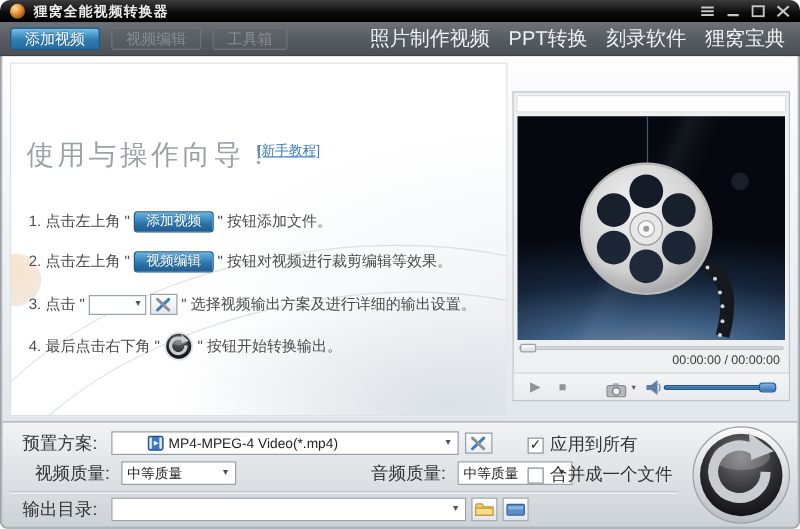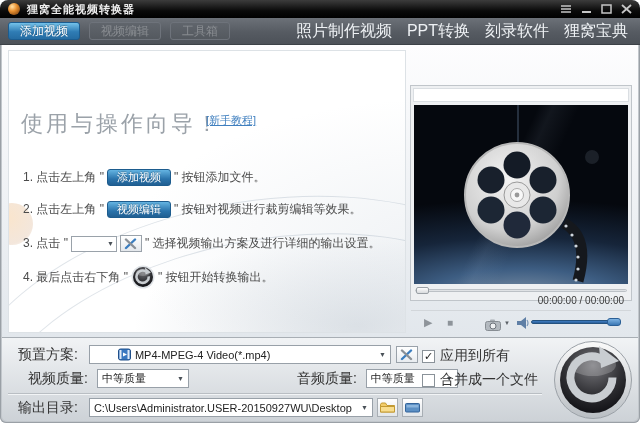--- a/index.html
+++ b/index.html
@@ -36,21 +36,21 @@
   .wizard-head { position:absolute; left:12px; top:58px; font-size:22px; letter-spacing:3px; color:#9ba2a9; }
   .tutorial { position:absolute; left:197px; top:62px; font-size:11px; color:#3f7fbf; text-decoration:underline; cursor:pointer; }
   .step { position:absolute; left:14px; display:flex; align-items:center; font-size:12px; color:#4b4b4b; white-space:nowrap; gap:3px; }
   .s1 { top:118px; } .s2 { top:150px; } .s3 { top:184px; } .s4 { top:214px; }
   .pill { display:inline-block; font-size:11px; color:#fff; background:linear-gradient(#64b4e2,#2a73ab 60%,#215f92); border:1px solid #1d5c8e; border-radius:3px; padding:1px 9px; line-height:13px; text-shadow:0 -1px 1px rgba(0,0,0,.3); cursor:pointer; }
   .mini-combo { width:46px; height:16px; background:#fff; border:1px solid #9aa2aa; display:inline-flex; align-items:center; cursor:pointer; }
   .mini-combo .arrow { margin-left:auto; font-size:7px; color:#4a5158; padding-right:2px; }
   .tool-btn { width:22px; height:17px; border:1px solid #9aa2aa; background:linear-gradient(#fff,#e4e8ec); display:inline-flex; align-items:center; justify-content:center; cursor:pointer; }
 
   
-  .player { position:absolute; right:6px; top:40px; width:222px; height:216px; background:#eef0f2; border:1px solid #c0c5ca; }
+  .player { position:absolute; right:6px; top:28px; width:222px; height:248px; background:#eef0f2; border:1px solid #c0c5ca; }
   .pstrip { position:absolute; top:2px; left:2px; right:2px; height:14px; background:#fff; border:1px solid #dadee2; }
   .screen { position:absolute; top:19px; left:3px; width:214px; height:179px; background:
       linear-gradient(115deg, transparent 42%, rgba(190,210,235,.07) 47%, transparent 56%),
       radial-gradient(ellipse 150% 55% at 50% 108%, #8194a8 0%, #3d5d82 30%, #16253a 62%, #05080e 100%); overflow:hidden; }
   .seek { position:absolute; top:201px; left:4px; right:4px; height:7px; }
   .seek .track { position:absolute; top:2px; left:0; right:0; height:3px; background:#dfe2e5; border:1px solid #bcc1c6; border-radius:2px; }
   .seek .handle { position:absolute; top:0; left:1px; width:13px; height:7px; background:linear-gradient(#fcfcfc,#d8dbde); border:1px solid #9aa0a6; border-radius:2px; cursor:pointer; }
   .ptime { position:absolute; top:209px; right:7px; font-size:10px; color:#3a3a3a; }
   .pcontrols { position:absolute; top:224px; left:0; right:0; bottom:0; border-top:1px solid #d2d6da; background:linear-gradient(#f4f5f6,#e8eaec); }
   .play-g { position:absolute; left:13px; top:6px; font-size:11px; color:#8e949a; cursor:pointer; line-height:11px; }
@@ -238,21 +238,21 @@
           <span class="vhandle"></span>
         </span>
       </div>
     </div>
   </div>
 
   <div class="bottom">
 
     <div class="row" style="left:16px; top:7px;">
       <span class="lbl">预置方案:</span>
-      <span class="combo" style="width:302px; margin-left:11px;padding-left:28px;">
+      <span class="combo" style="width:278px; margin-left:11px;padding-left:28px;">
         <svg width="13" height="13" style="margin-right:4px;">
           <rect x="0.5" y="1" width="12" height="11" rx="2" fill="#3a78c0" stroke="#1f4f8a"></rect>
           <rect x="1.5" y="2" width="2" height="9" fill="#fff" opacity=".85"></rect>
           <rect x="9.5" y="2" width="2" height="9" fill="#fff" opacity=".85"></rect>
           <polygon points="5,4.5 9,6.5 5,8.5" fill="#fff"></polygon>
         </svg>
         <span>MP4-MPEG-4 Video(*.mp4)</span>
         <span class="arrow">▼</span>
       </span>
       <span class="tool-btn" style="margin-left:5px; background:linear-gradient(#fff,#e8ecf0);">
@@ -290,21 +290,20 @@
           <span>✓</span>
         </span>
       <span class="lbl">合并成一个文件</span>
     </div>
 
     <div class="divider"></div>
 
     <div class="row" style="left:16px; top:60px;">
       <span class="lbl">输出目录:</span>
       <span class="combo" style="width:284px; margin-left:11px;">
-        <span>C:\Users\Administrator.USER-20150927WU\Desktop</span>
         <span class="arrow">▼</span>
       </span>
       <span class="icon-btn">
         <svg width="15" height="11">
           <path d="M0.5 2.5 L0.5 10 L14.5 10 L14.5 3.5 L7 3.5 L5.5 1 L1.5 1 Z" fill="#f2cc6a" stroke="#c39a33"></path>
           <path d="M0.5 4.5 L14.5 4.5 L14.5 10 L0.5 10 Z" fill="#f8dd8e" stroke="#c39a33"></path>
         </svg>
       </span>
       <span class="icon-btn">
         <svg width="15" height="11">

